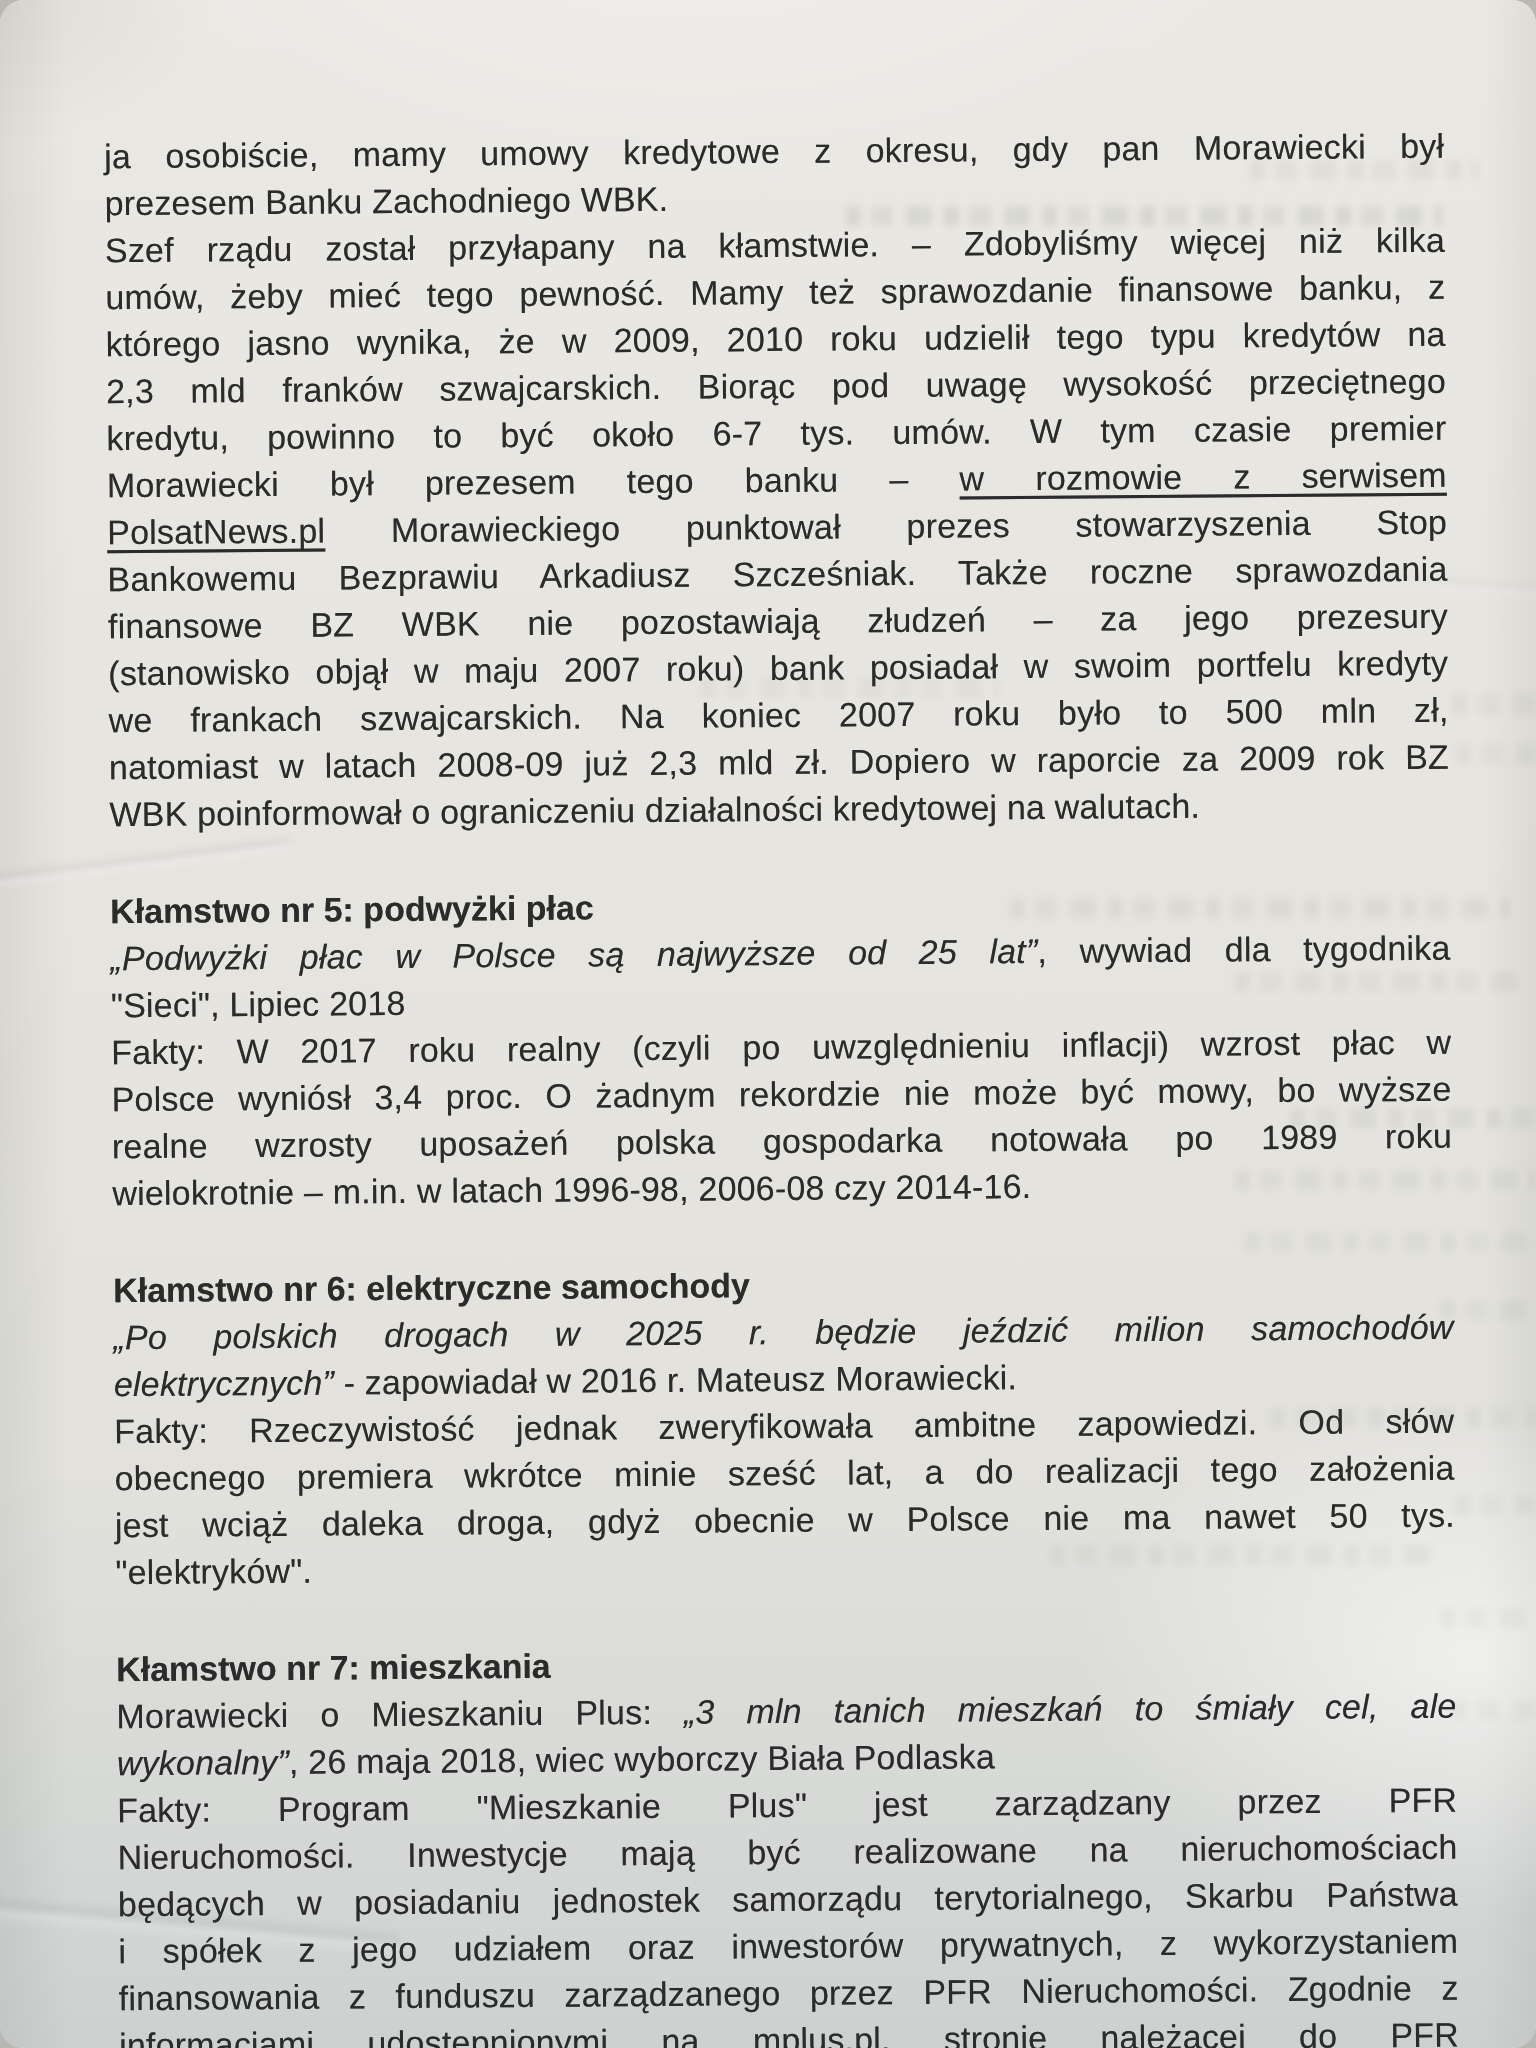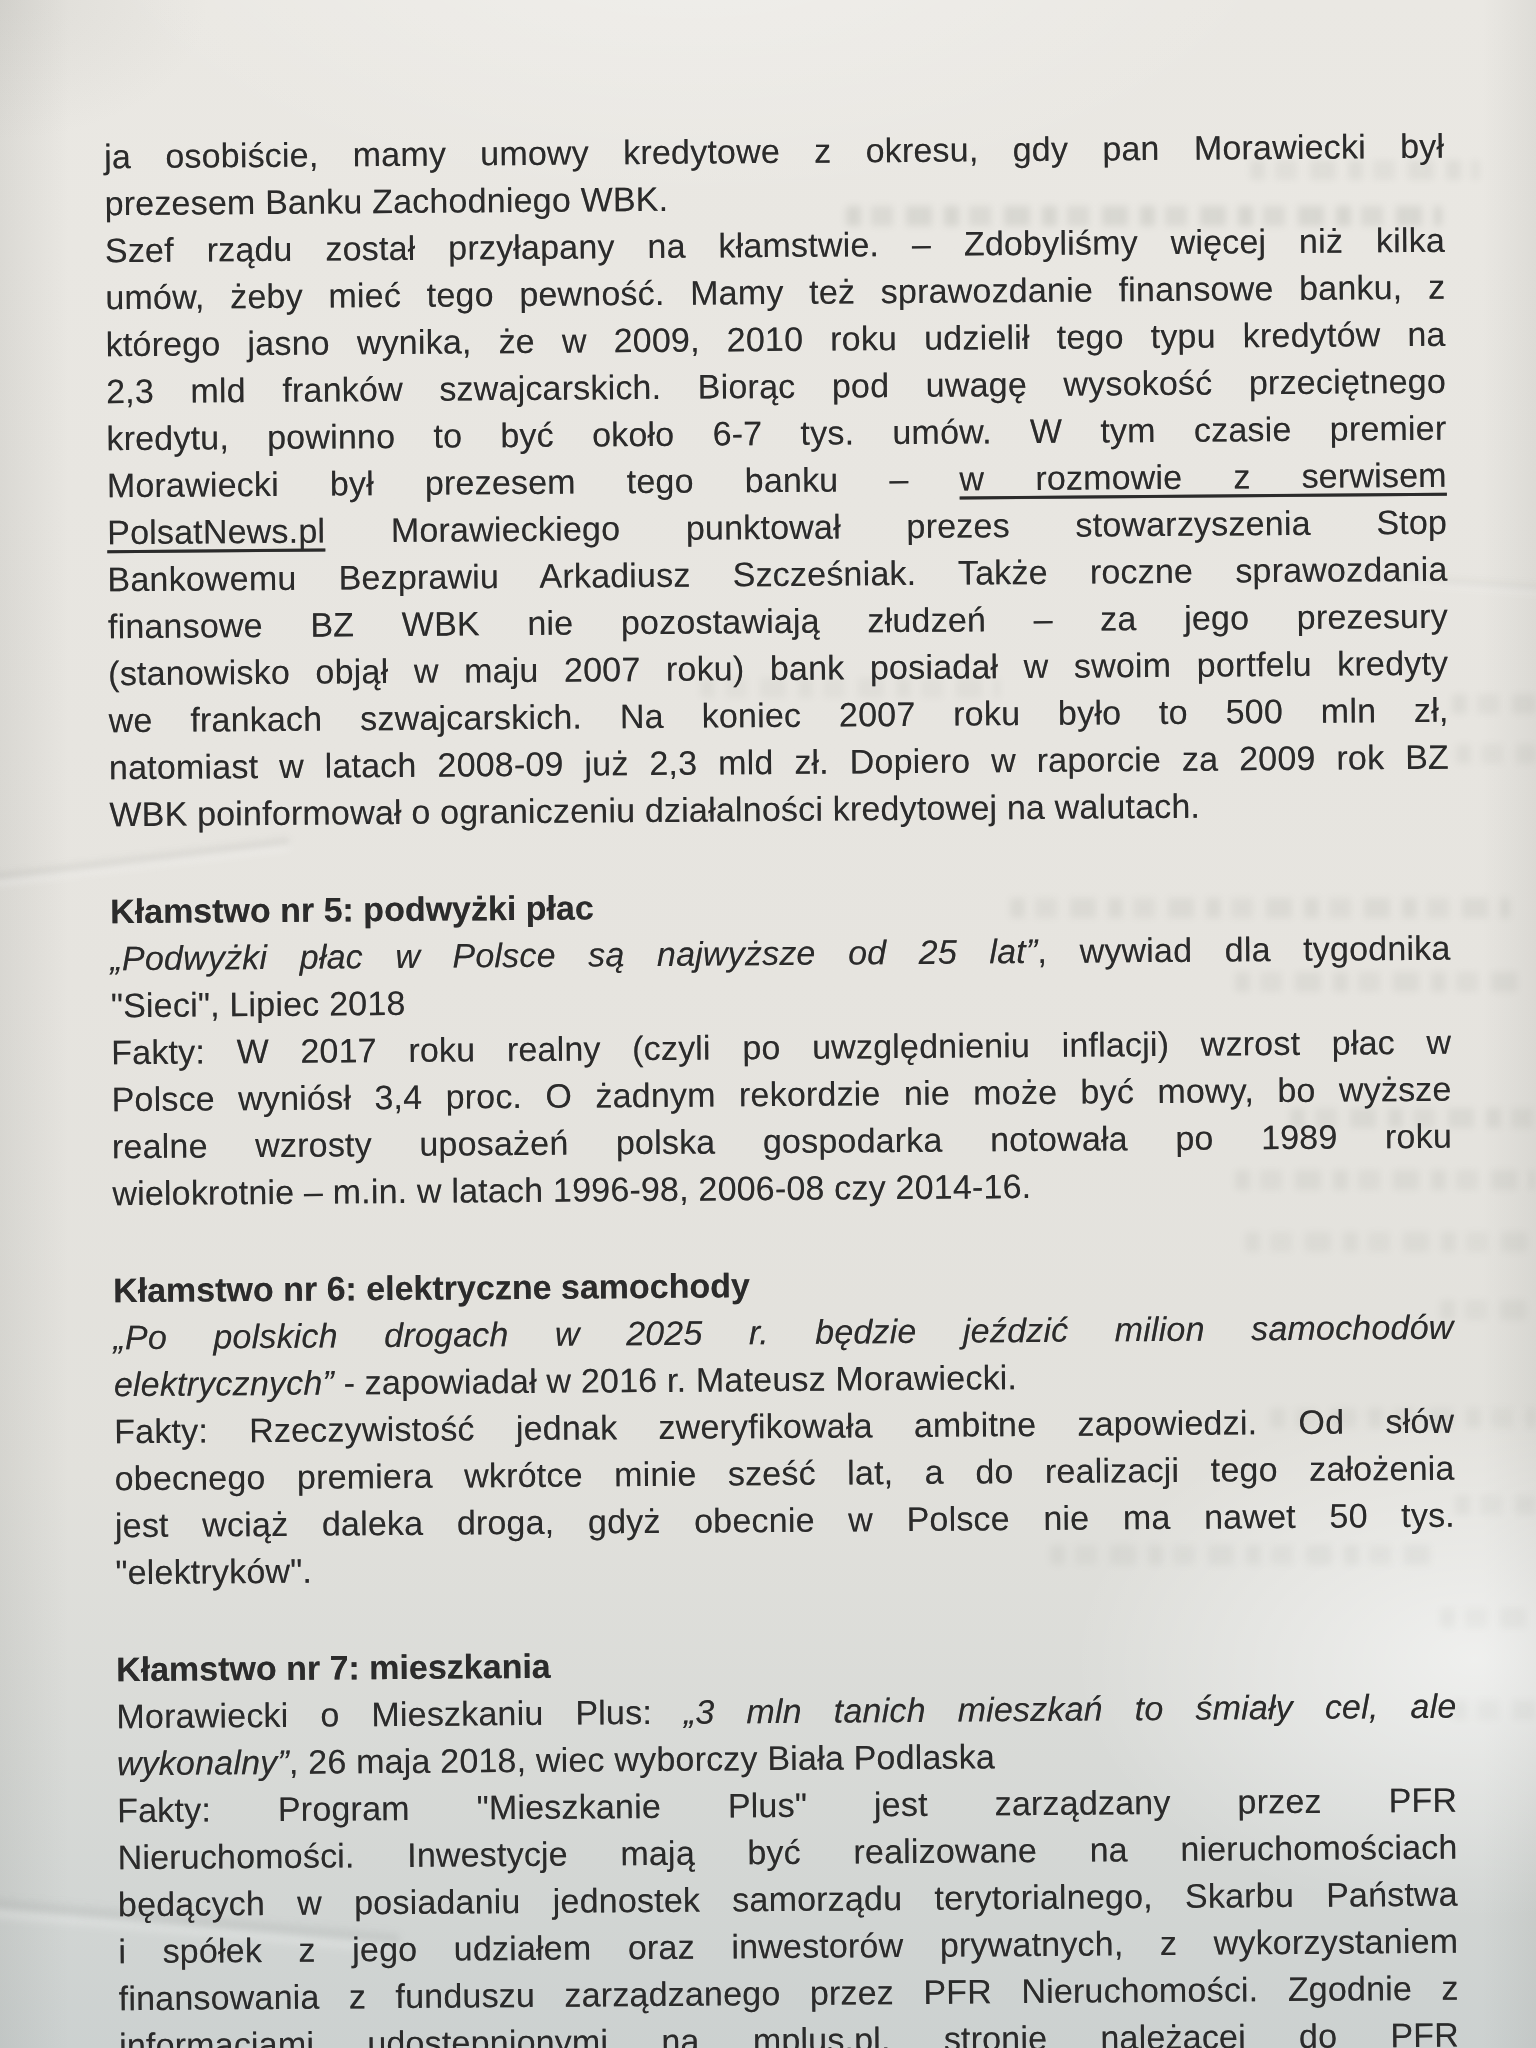--- a/index.html
+++ b/index.html
@@ -1,19 +1,20 @@
 <!DOCTYPE html>
 <html lang="pl" style="--ink: #2b2b2b;"><head>
 <meta charset="utf-8">
 <style>
   html,body{margin:0;padding:0;background:#b9b7b2;}
   .stage{
     position:relative;width:1536px;height:2048px;overflow:hidden;
     font-family:"Liberation Sans",sans-serif;
     background:#e6e4df;
+    border-radius:24px;
   }
   
   .paper{
     position:absolute;inset:0;
     background:
       radial-gradient(ellipse 560px 360px at 96% 81%, rgba(255,255,255,.55), rgba(255,255,255,0) 72%),
       radial-gradient(ellipse 1000px 460px at 45% -4%, rgba(255,255,255,.30), rgba(255,255,255,0) 62%),
       radial-gradient(ellipse 300px 200px at 0% 0%, rgba(150,150,144,.14), rgba(150,150,144,0) 70%),
       linear-gradient(90deg, rgba(116,118,113,.12), rgba(116,118,113,0) 4.5%, rgba(116,118,113,0) 96.5%, rgba(116,118,113,.10)),
       linear-gradient(180deg,#eae8e3 0%, #e6e4df 48%, #e2e1dc 72%, #d8dad7 86%, #ccd1d0 100%);

